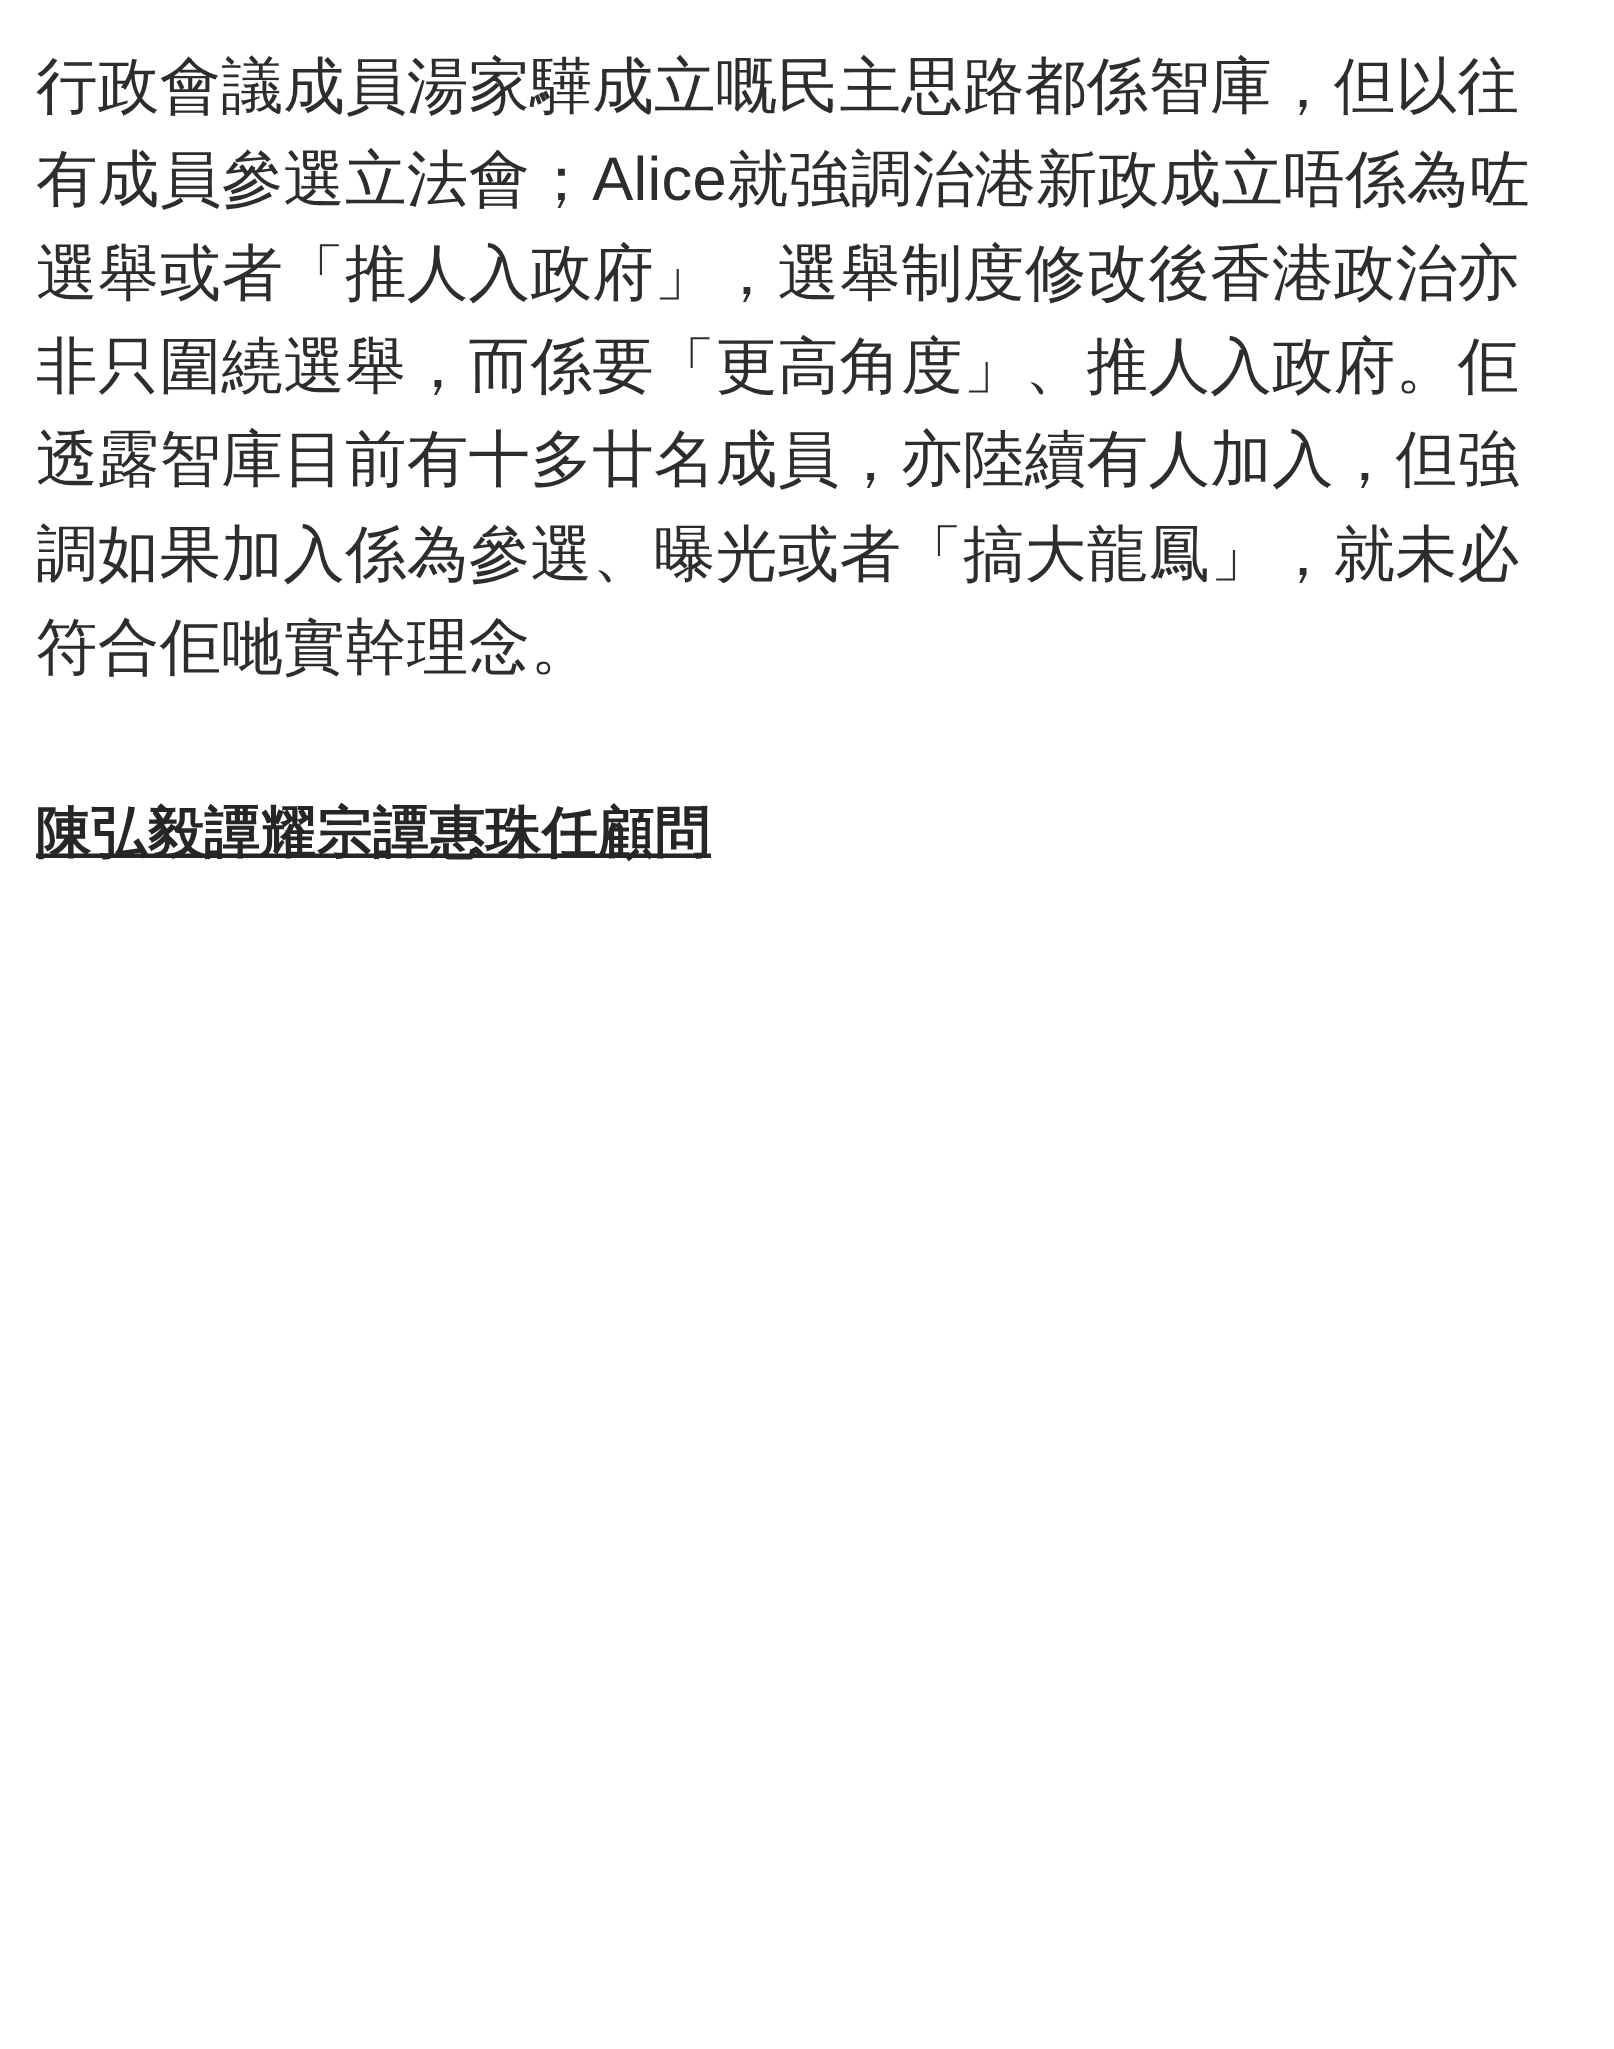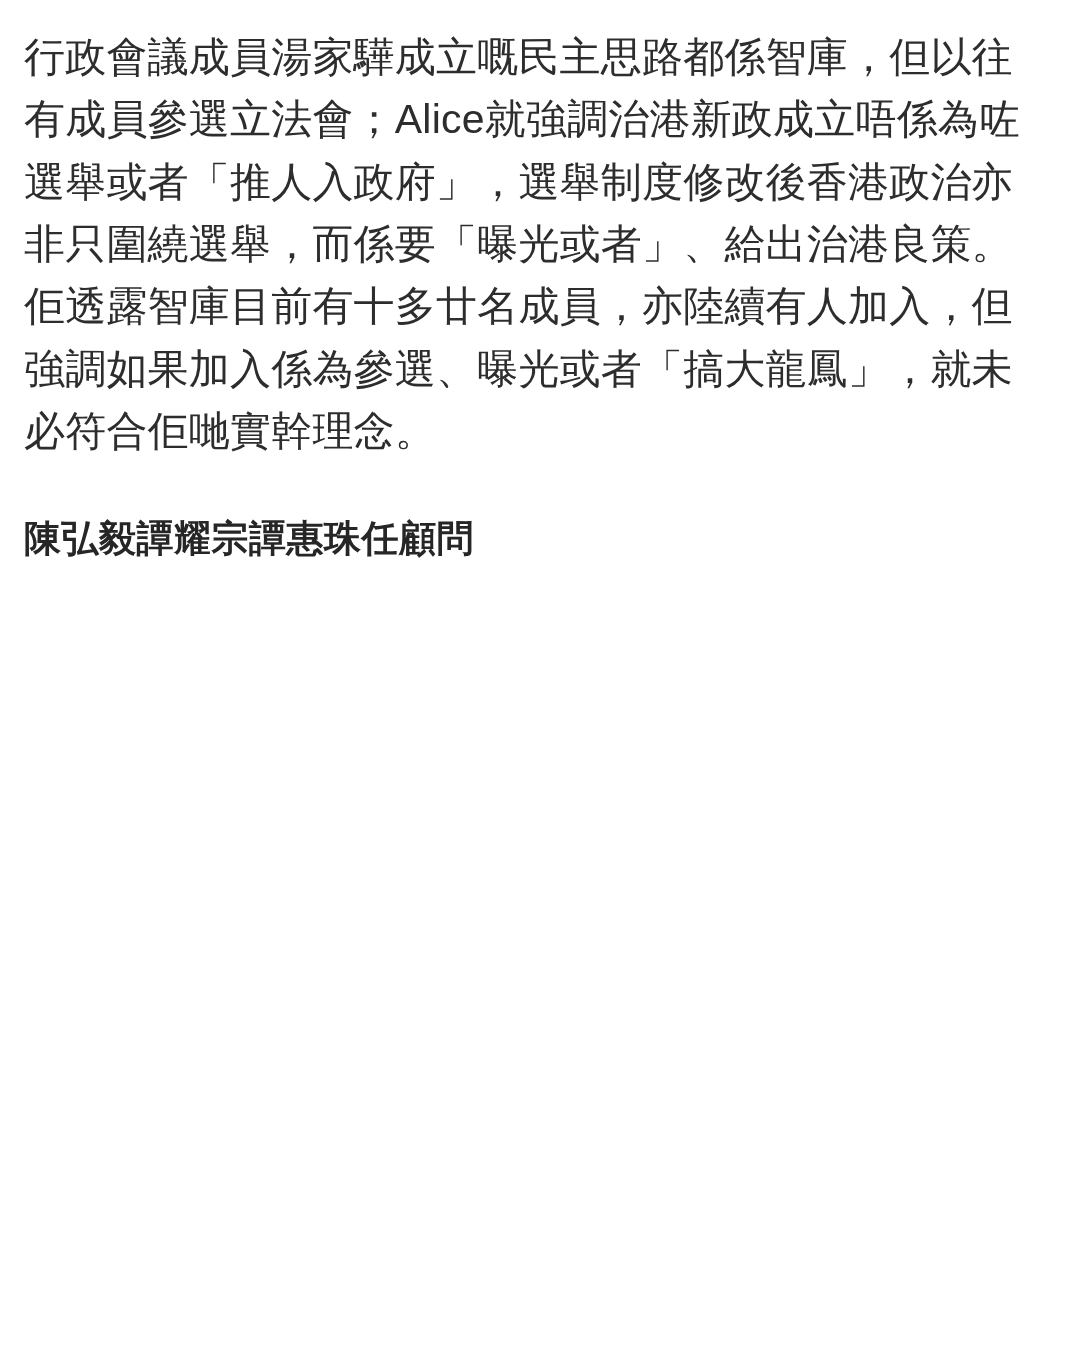--- a/index.html
+++ b/index.html
@@ -22,37 +22,38 @@
   }
   .heading {
     font-size: 37px;
     line-height: 1.35;
     font-weight: 700;
     color: #262626;
     margin: 0 0 38px 0;
     letter-spacing: 0.5px;
   }
   .heading.second {
-    margin-top: 52px;
+    margin-top: 68px;
     margin-bottom: 40px;
+    text-decoration: underline;
   }
   .para {
     font-size: 41px;
     line-height: 1.52;
     font-weight: 400;
     color: #2d2d2d;
     margin: 0;
     letter-spacing: 0.2px;
     text-align: left;
   }
 </style>
 </head>
 <body>
 
 <div class="article">
 
 
-  <p class="para">行政會議成員湯家驊成立嘅民主思路都係智庫，但以往有成員參選立法會；Alice就強調治港新政成立唔係為咗選舉或者「推人入政府」，選舉制度修改後香港政治亦非只圍繞選舉，而係要「曝光或者」、給出治港良策。佢透露智庫目前有十多廿名成員，亦陸續有人加入，但強調如果加入係為參選、曝光或者「搞大龍鳳」，就未必符合佢哋實幹理念。</p>
+  <p class="para">行政會議成員湯家驊成立嘅民主思路都係智庫，但以往有成員參選立法會；Alice就強調治港新政成立唔係為咗選舉或者「推人入政府」，選舉制度修改後香港政治亦非只圍繞選舉，而係要「更高角度」、推人入政府。佢透露智庫目前有十多廿名成員，亦陸續有人加入，但強調如果加入係為參選、曝光或者「搞大龍鳳」，就未必符合佢哋實幹理念。</p>
 
   <h2 class="heading second">陳弘毅譚耀宗譚惠珠任顧問</h2>
 
 
 </div>
 
 </body></html>

